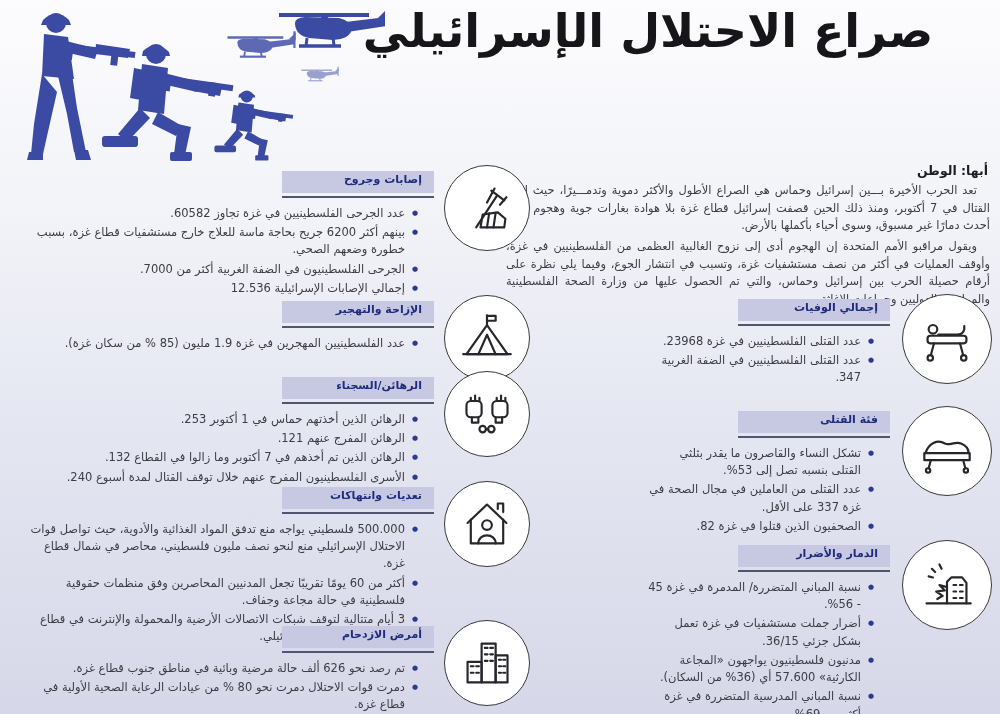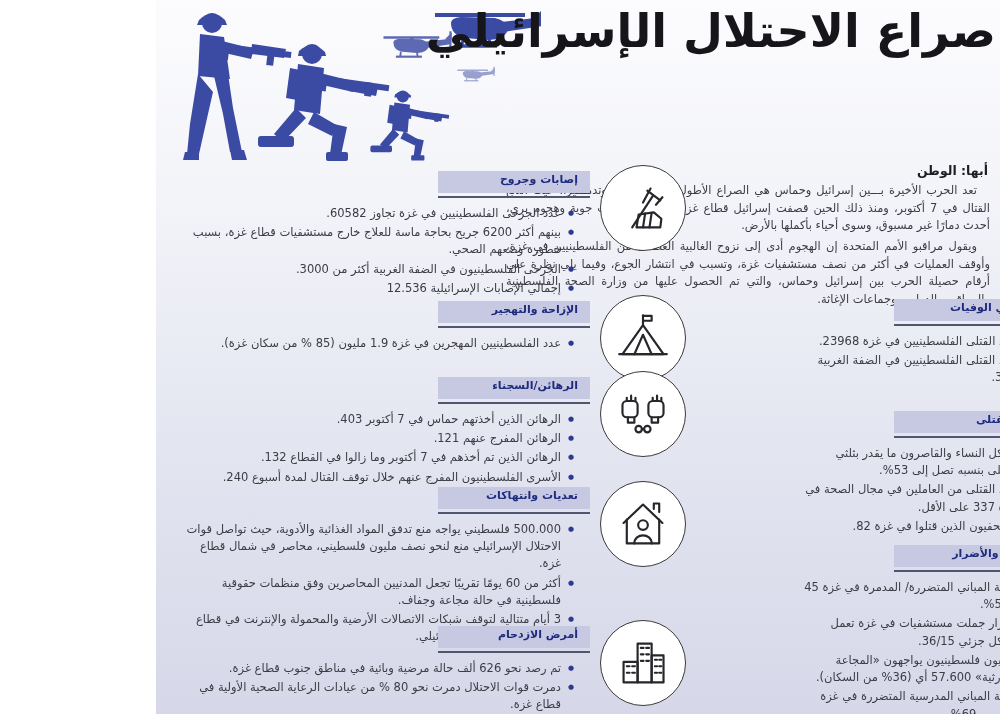--- a/index.html
+++ b/index.html
@@ -1,18 +1,18 @@
 <!DOCTYPE html>
 <html lang="ar" dir="rtl"><head>
 <meta charset="utf-8">
 <style>
   html,body{margin:0;padding:0;}
   #canvas{
     position:relative;
-    width:844px;height:714px;
+    width:1000px;height:714px;
     overflow:hidden;
     direction:rtl;
     font-family:"DejaVu Sans",sans-serif;
     background:linear-gradient(180deg,#fcfcfe 0%,#f2f3f8 30%,#e2e4f0 65%,#d6d8e9 100%);
   }
   
   .hero{position:absolute;top:0;left:0;width:385px;height:168px;}
   
   .title-block{position:absolute;top:2px;left:300px;right:4px;text-align:center;color:#15151a;}
   .t1{font-size:46px;font-weight:bold;line-height:1.3;white-space:nowrap;letter-spacing:-1px;margin:0;}
@@ -117,21 +117,21 @@
           <svg class="line-icon" viewBox="0 0 100 100">
             <path d="M30 86 L68 28"></path>
             <path d="M58 18 L82 36"></path>
             <path d="M64 14 L50 40 M74 44 L86 30"></path>
             <path d="M42 62 L70 58 L84 70 L82 86 L38 86 Z"></path>
             <path d="M54 60 L50 86 M66 59 L62 86"></path>
           </svg>
         </div><div class="bar-wrap"><h2 class="sec-title">إصابات وجروح</h2></div><ul class="bullets">
           <li>عدد الجرحى الفلسطينيين في غزة تجاوز 60582.</li>
           <li>بينهم أكثر 6200 جريح بحاجة ماسة للعلاج خارج مستشفيات قطاع غزة، بسبب خطورة وضعهم الصحي.</li>
-          <li>الجرحى الفلسطينيون في الضفة الغربية أكثر من 3000.</li>
+          <li>الجرحى الفلسطينيون في الضفة الغربية أكثر من 7000.</li>
           <li>إجمالي الإصابات الإسرائيلية 12.536</li>
         </ul></section>
       <section class="sec m-1"><div class="icon-circle">
           <svg class="line-icon" viewBox="0 0 100 100">
             <path d="M50 26 L12 80 H88 Z"></path>
             <path d="M50 26 V8"></path>
             <path d="M50 9 h16 v9 h-16"></path>
             <path d="M50 44 L34 80 M50 44 L66 80"></path>
             <path d="M6 80 H94"></path>
           </svg>
@@ -142,21 +142,21 @@
           <svg class="line-icon" viewBox="0 0 100 100">
             <rect x="12" y="26" width="28" height="30" rx="8"></rect>
             <rect x="60" y="26" width="28" height="30" rx="8"></rect>
             <path d="M20 26 v-6 M28 24 v-8 M36 26 v-6 M68 26 v-6 M76 24 v-8 M84 26 v-6"></path>
             <path d="M22 56 v10 h12 v-8 M66 58 v8 h12 v-10"></path>
             <circle cx="42" cy="78" r="6"></circle>
             <circle cx="58" cy="78" r="6"></circle>
             <path d="M48 78 h4"></path>
           </svg>
         </div><div class="bar-wrap"><h2 class="sec-title">الرهائن/السجناء</h2></div><ul class="bullets">
-          <li>الرهائن الذين أخذتهم حماس في 7 أكتوبر 403.</li>
+          <li>الرهائن الذين أخذتهم حماس في 1 أكتوبر 253.</li>
           <li>الرهائن المفرج عنهم 121.</li>
           <li>الرهائن الذين تم أخذهم في 7 أكتوبر وما زالوا في القطاع 132.</li>
           <li>الأسرى الفلسطينيون المفرج عنهم خلال توقف القتال لمدة أسبوع 240.</li>
         </ul></section>
       <section class="sec m-3"><div class="icon-circle">
           <svg class="line-icon" viewBox="0 0 100 100">
             <path d="M14 48 L50 14 L86 48"></path>
             <path d="M20 42 V86 H80 V42"></path>
             <path d="M70 22 V12 h10 v16"></path>
             <circle cx="50" cy="52" r="9"></circle>

